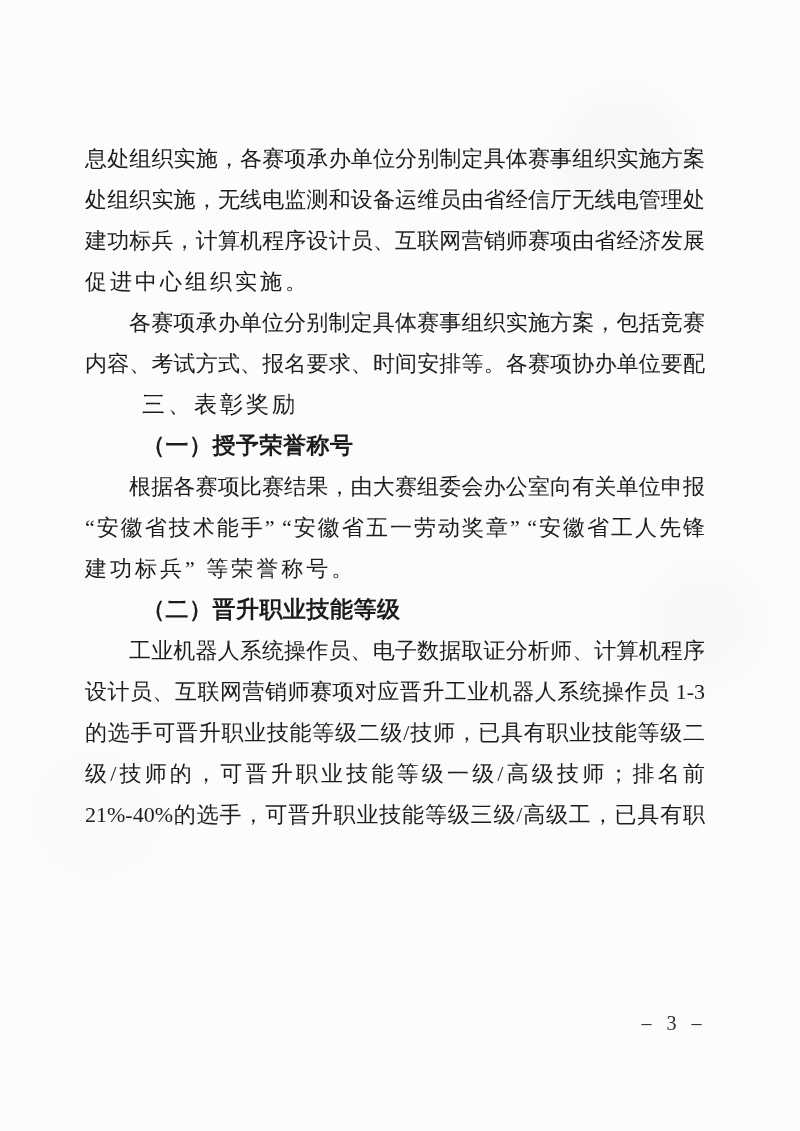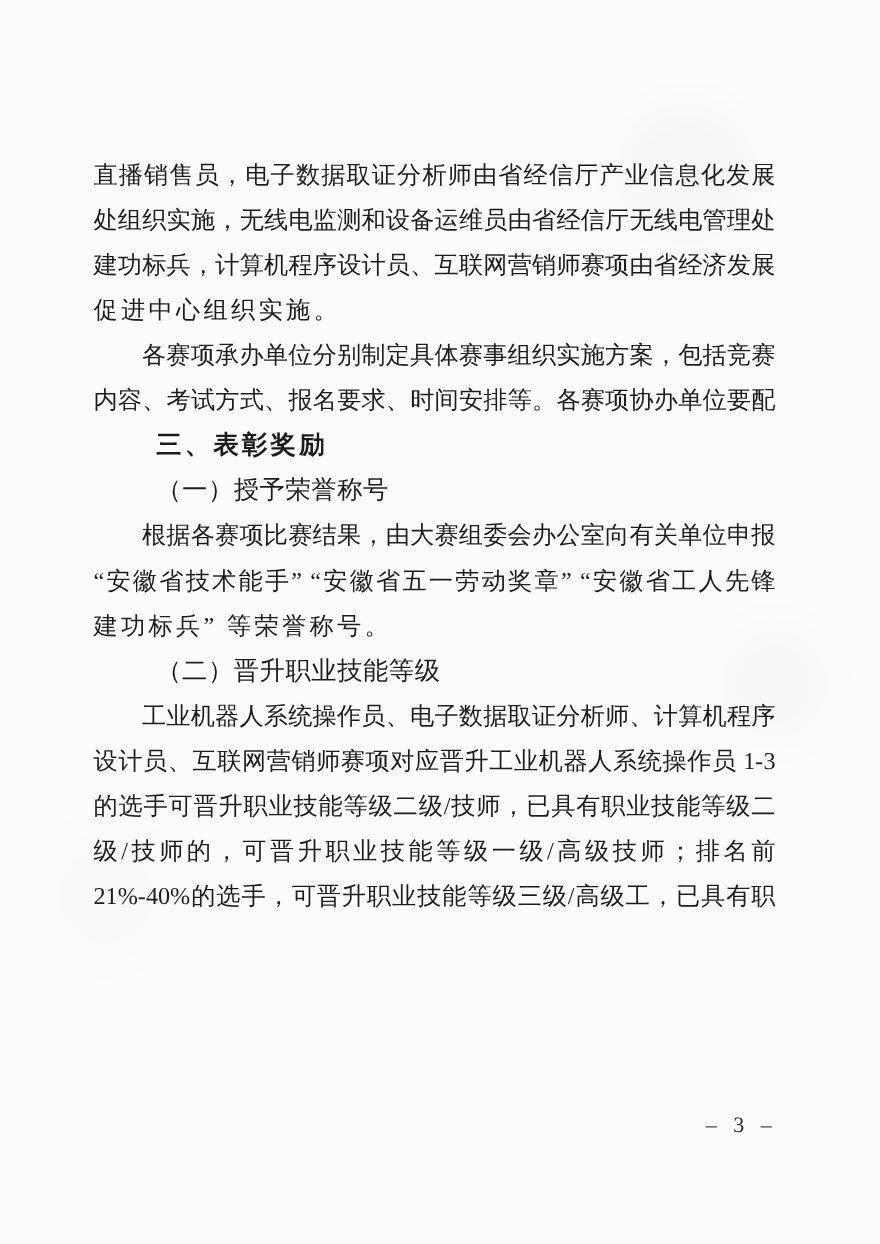--- a/index.html
+++ b/index.html
@@ -48,28 +48,28 @@
     text-justify: inter-character;
     letter-spacing: 0;
   }
   .line.end {
     letter-spacing: 3px;
   }
   .line.indent {
     text-indent: 44px;
   }
   .line.h1 {
-    font-weight: 700;
+    font-weight: 400;
     font-size: 23px;
     letter-spacing: 3px;
     text-indent: 57px;
     font-family: "Liberation Sans", "DejaVu Sans", sans-serif;
   }
   .line.h2 {
-    font-weight: 400;
+    font-weight: 700;
     font-size: 23px;
     letter-spacing: 0.5px;
     text-indent: 57px;
   }
   .page-number {
     position: absolute;
     left: 636px;
     top: 1012px;
     width: 76px;
     text-align: center;
@@ -77,21 +77,21 @@
     letter-spacing: 5px;
     color: #2a2a2a;
     white-space: nowrap;
   }
 </style>
 </head>
 <body>
 
 <div class="page">
   <div class="text-block">
-    <div class="line full">直播销售员，电子数据取证分析师由省经信厅产业信息化发展</div>
+    <div class="line full">息处组织实施，各赛项承办单位分别制定具体赛事组织实施方案</div>
     <div class="line full">处组织实施，无线电监测和设备运维员由省经信厅无线电管理处</div>
     <div class="line full">建功标兵，计算机程序设计员、互联网营销师赛项由省经济发展</div>
     <div class="line end">促进中心组织实施。</div>
     <div class="line full indent">各赛项承办单位分别制定具体赛事组织实施方案，包括竞赛</div>
     <div class="line full">内容、考试方式、报名要求、时间安排等。各赛项协办单位要配</div>
     <div class="line h1">三、表彰奖励</div>
     <div class="line h2">（一）授予荣誉称号</div>
     <div class="line full indent">根据各赛项比赛结果，由大赛组委会办公室向有关单位申报</div>
     <div class="line full">“安徽省技术能手” “安徽省五一劳动奖章” “安徽省工人先锋</div>
     <div class="line end">建功标兵” 等荣誉称号。</div>

